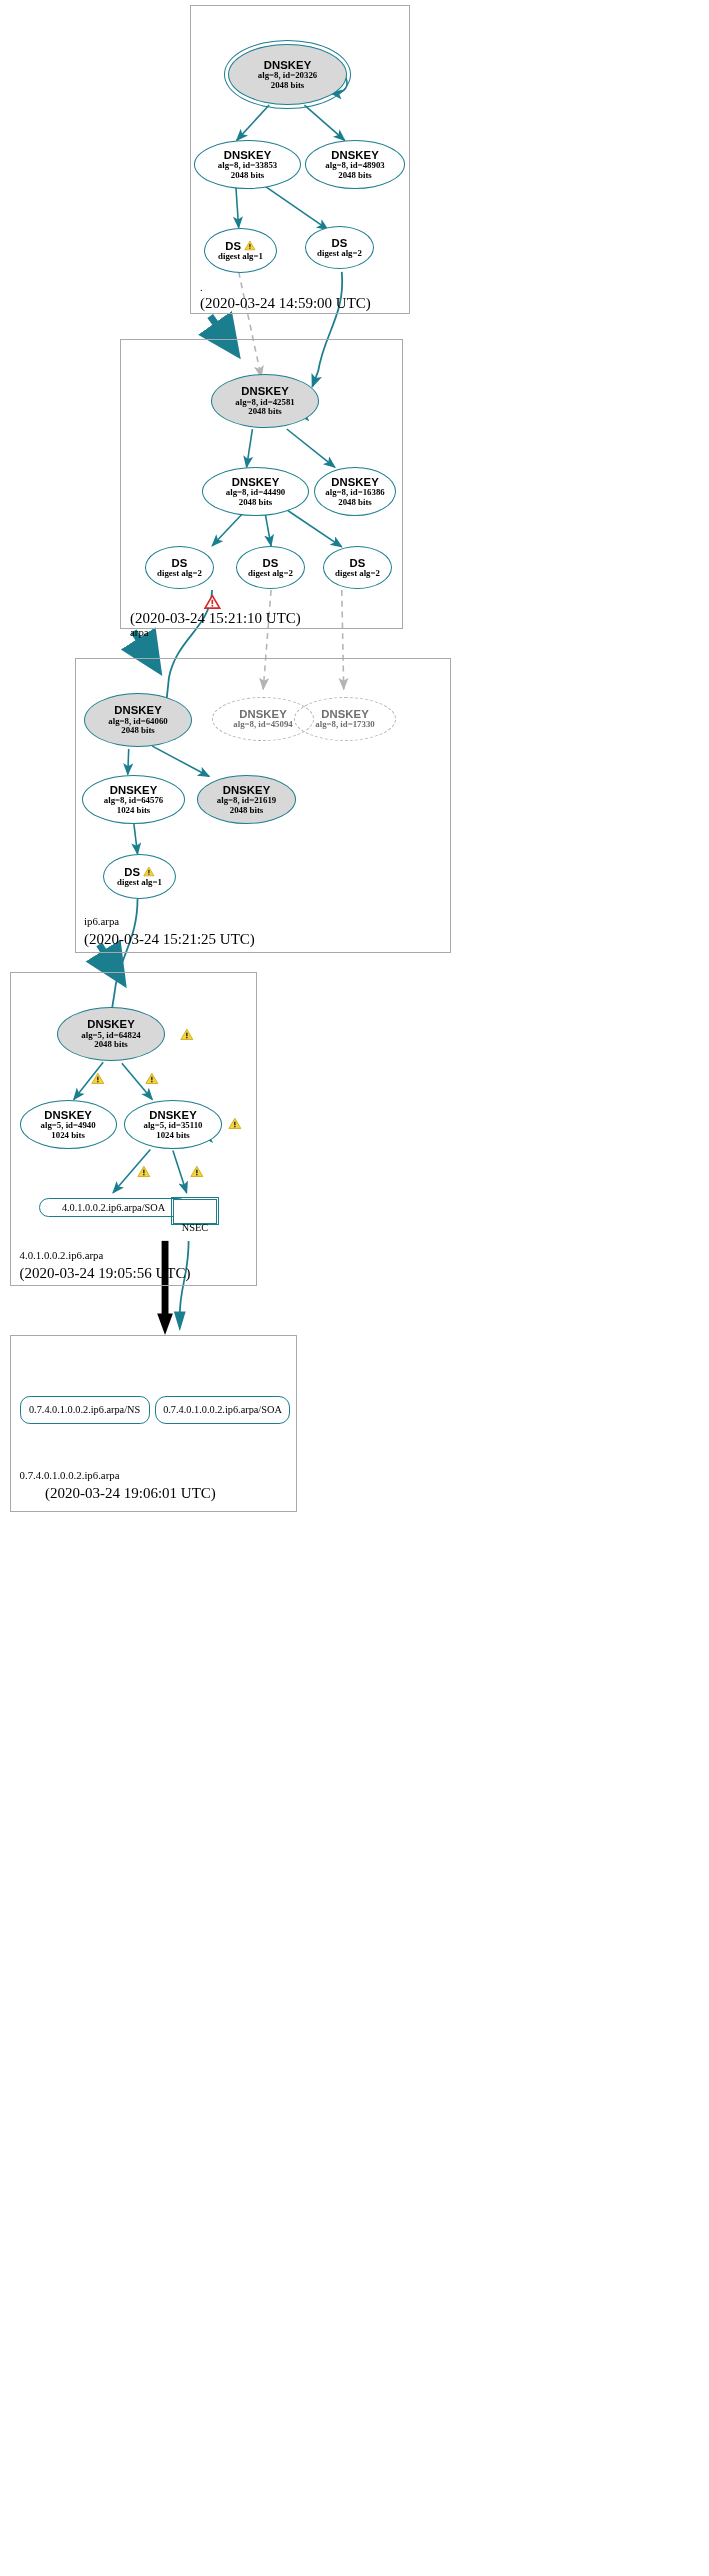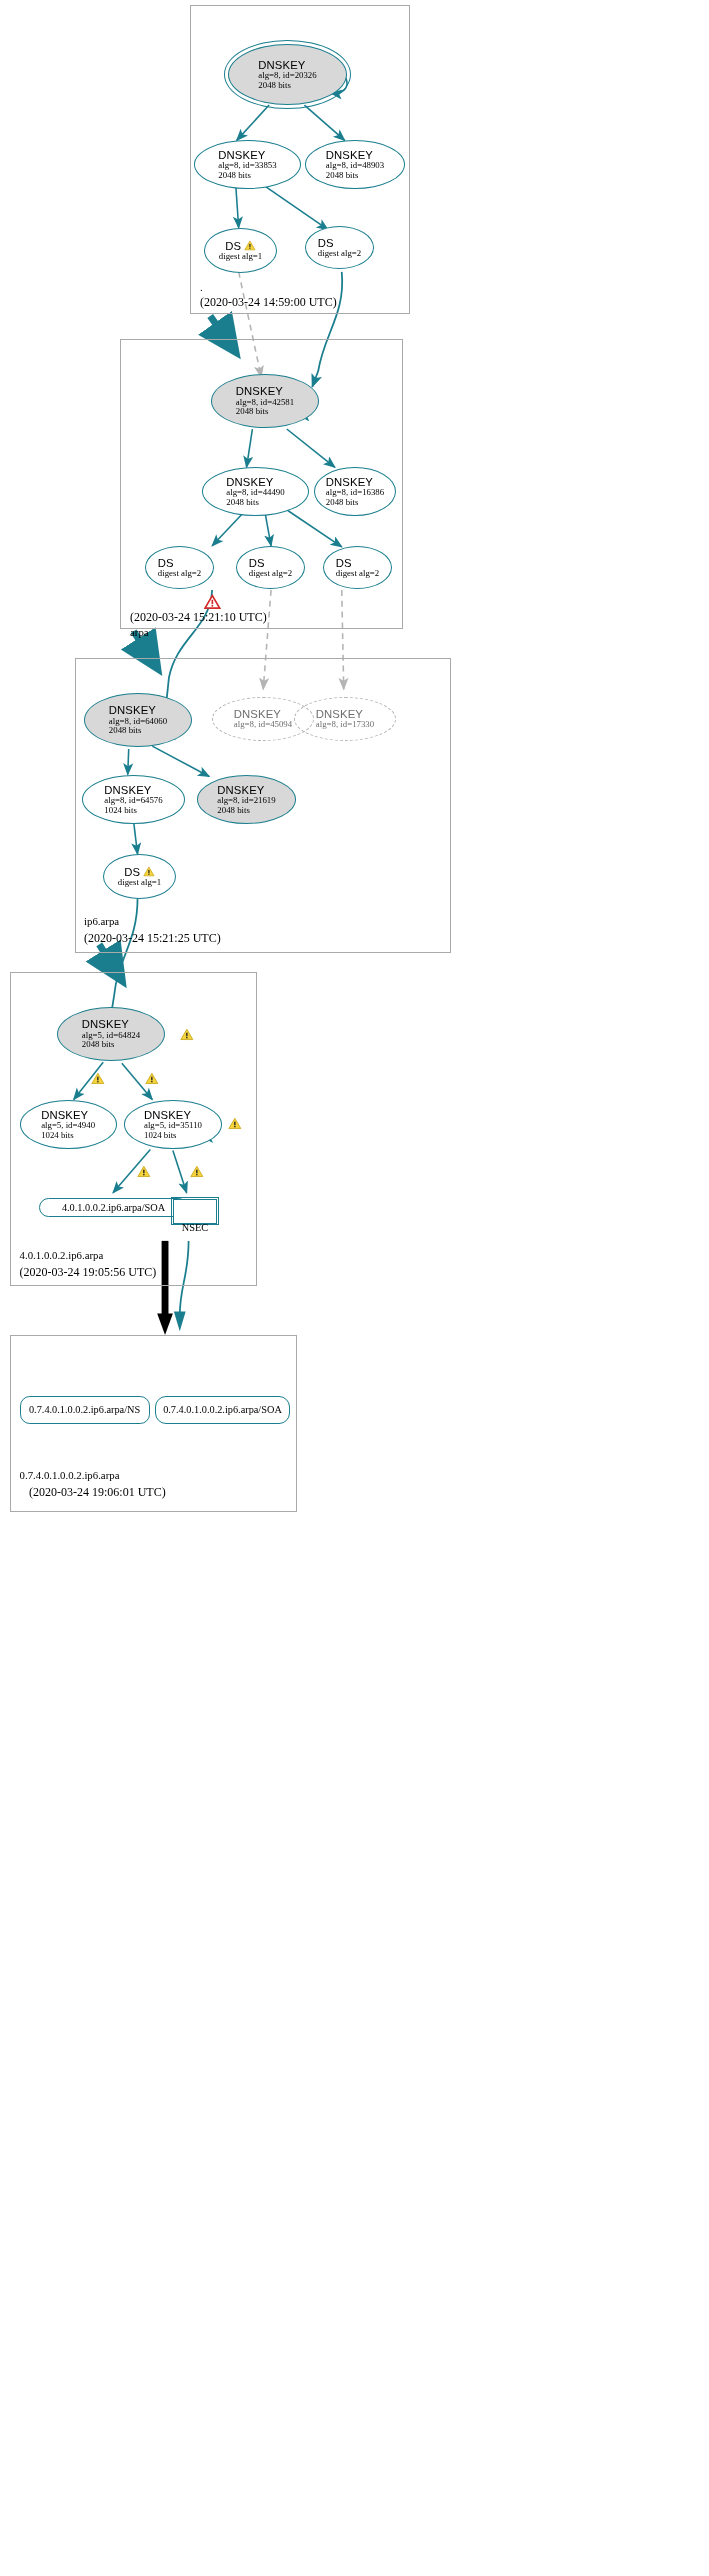--- a/index.html
+++ b/index.html
@@ -21,31 +21,33 @@
   .zone-label {
     position: absolute;
     font-family: "Liberation Serif", serif;
     font-size: 10.8px;
     color: #000;
     white-space: nowrap;
   }
   .zone-ts {
     position: absolute;
     font-family: "Liberation Serif", serif;
-    font-size: 12px;
+    font-size: 15px;
     color: #000;
     white-space: nowrap;
   }
 
   
   .node {
     position: absolute;
     display: flex; flex-direction: column;
     align-items: center; justify-content: center;
+    text-align: center;
     line-height: 1.08;
+    font-weight: bold;
   }
   .ell {
     position: absolute; left: 0; top: 0; width: 100%; height: 100%;
     border-radius: 50%;
     border: 1.6px solid #1a7e8e;
     background: #ffffff;
   }
   .node.gray .ell { background: #d8d8d8; }
   .node.dashed .ell { border: 1.6px dashed #b4b4b4; background: transparent; }
   .node.dbl::before {
@@ -415,19 +417,19 @@
   </svg>
 
   <div class="rrset" style="left:39px; top:1198px; width:149px; height:19px;">4.0.1.0.0.2.ip6.arpa/SOA</div>
 
   <div class="nsec" style="left:173px; top:1199px; width:44px; height:24.5px;">
     <span>NSEC</span>
   </div>
 
   <div class="zone" style="left:9.8px; top:1335px; width:287px; height:177px;"></div>
   <div class="zone-label" style="left:19.6px; top:1469px;">0.7.4.0.1.0.0.2.ip6.arpa</div>
-  <div class="zone-ts" style="left:9px; top:1485px;padding-left:20px;">(2020-03-24 19:06:01 UTC)</div>
+  <div class="zone-ts" style="left:25px; top:1485px;padding-left:20px;">(2020-03-24 19:06:01 UTC)</div>
 
   <div class="rrset" style="left:19.6px; top:1396px; width:130px; height:27.5px;">0.7.4.0.1.0.0.2.ip6.arpa/NS</div>
   <div class="rrset" style="left:155px; top:1396px; width:135px; height:27.5px;border-radius:11px;">0.7.4.0.1.0.0.2.ip6.arpa/SOA</div>
 
 </div>
 
 
 </body></html>

